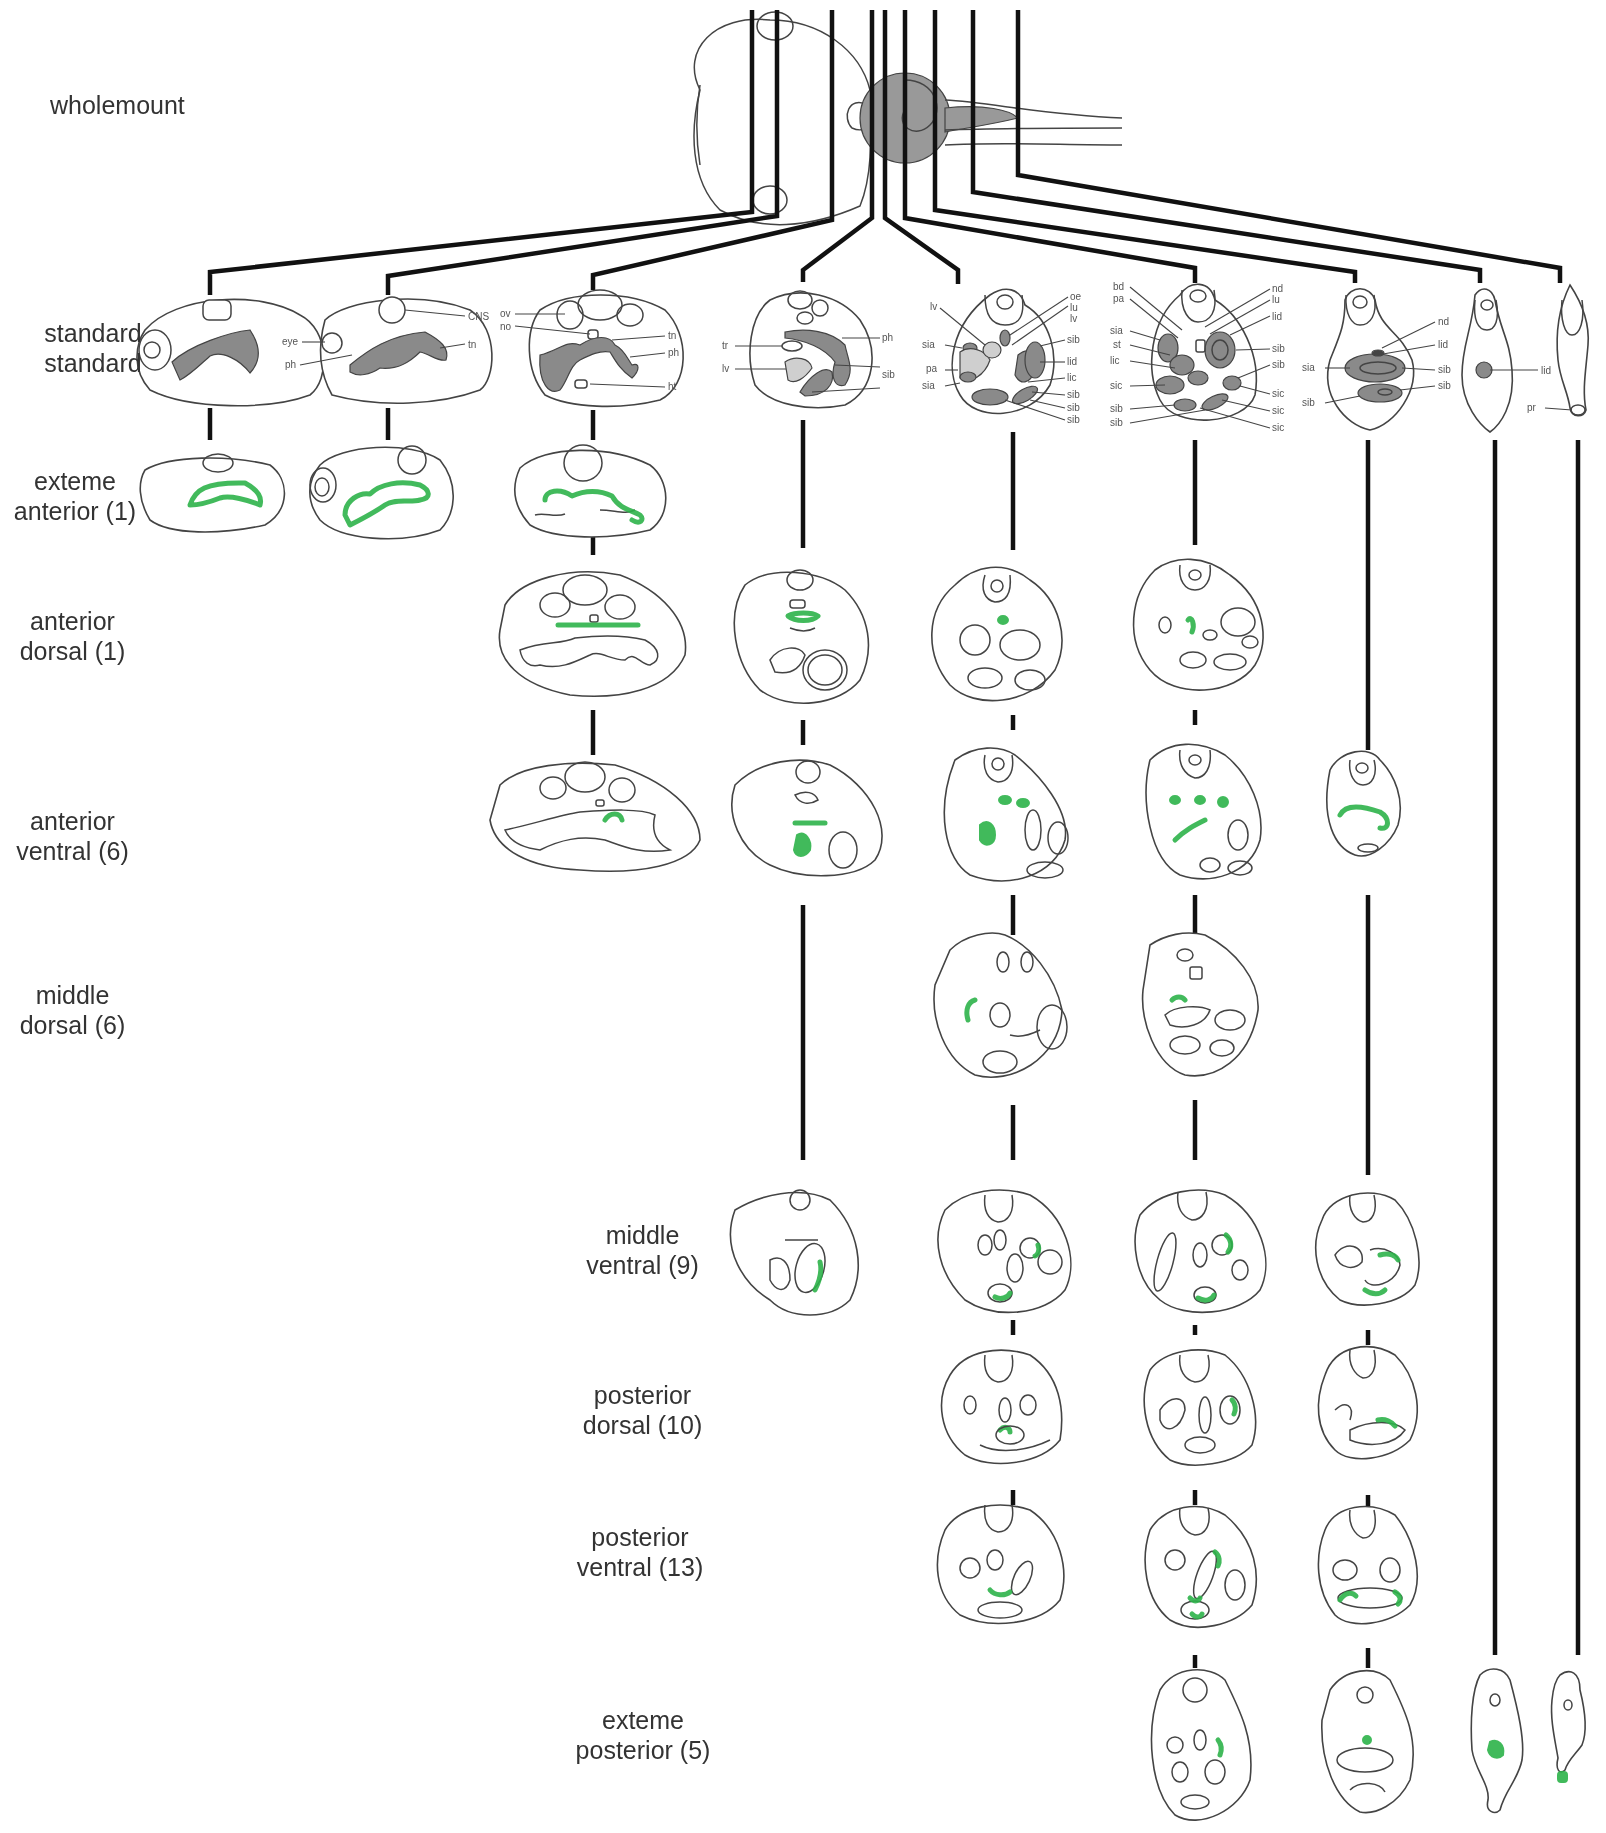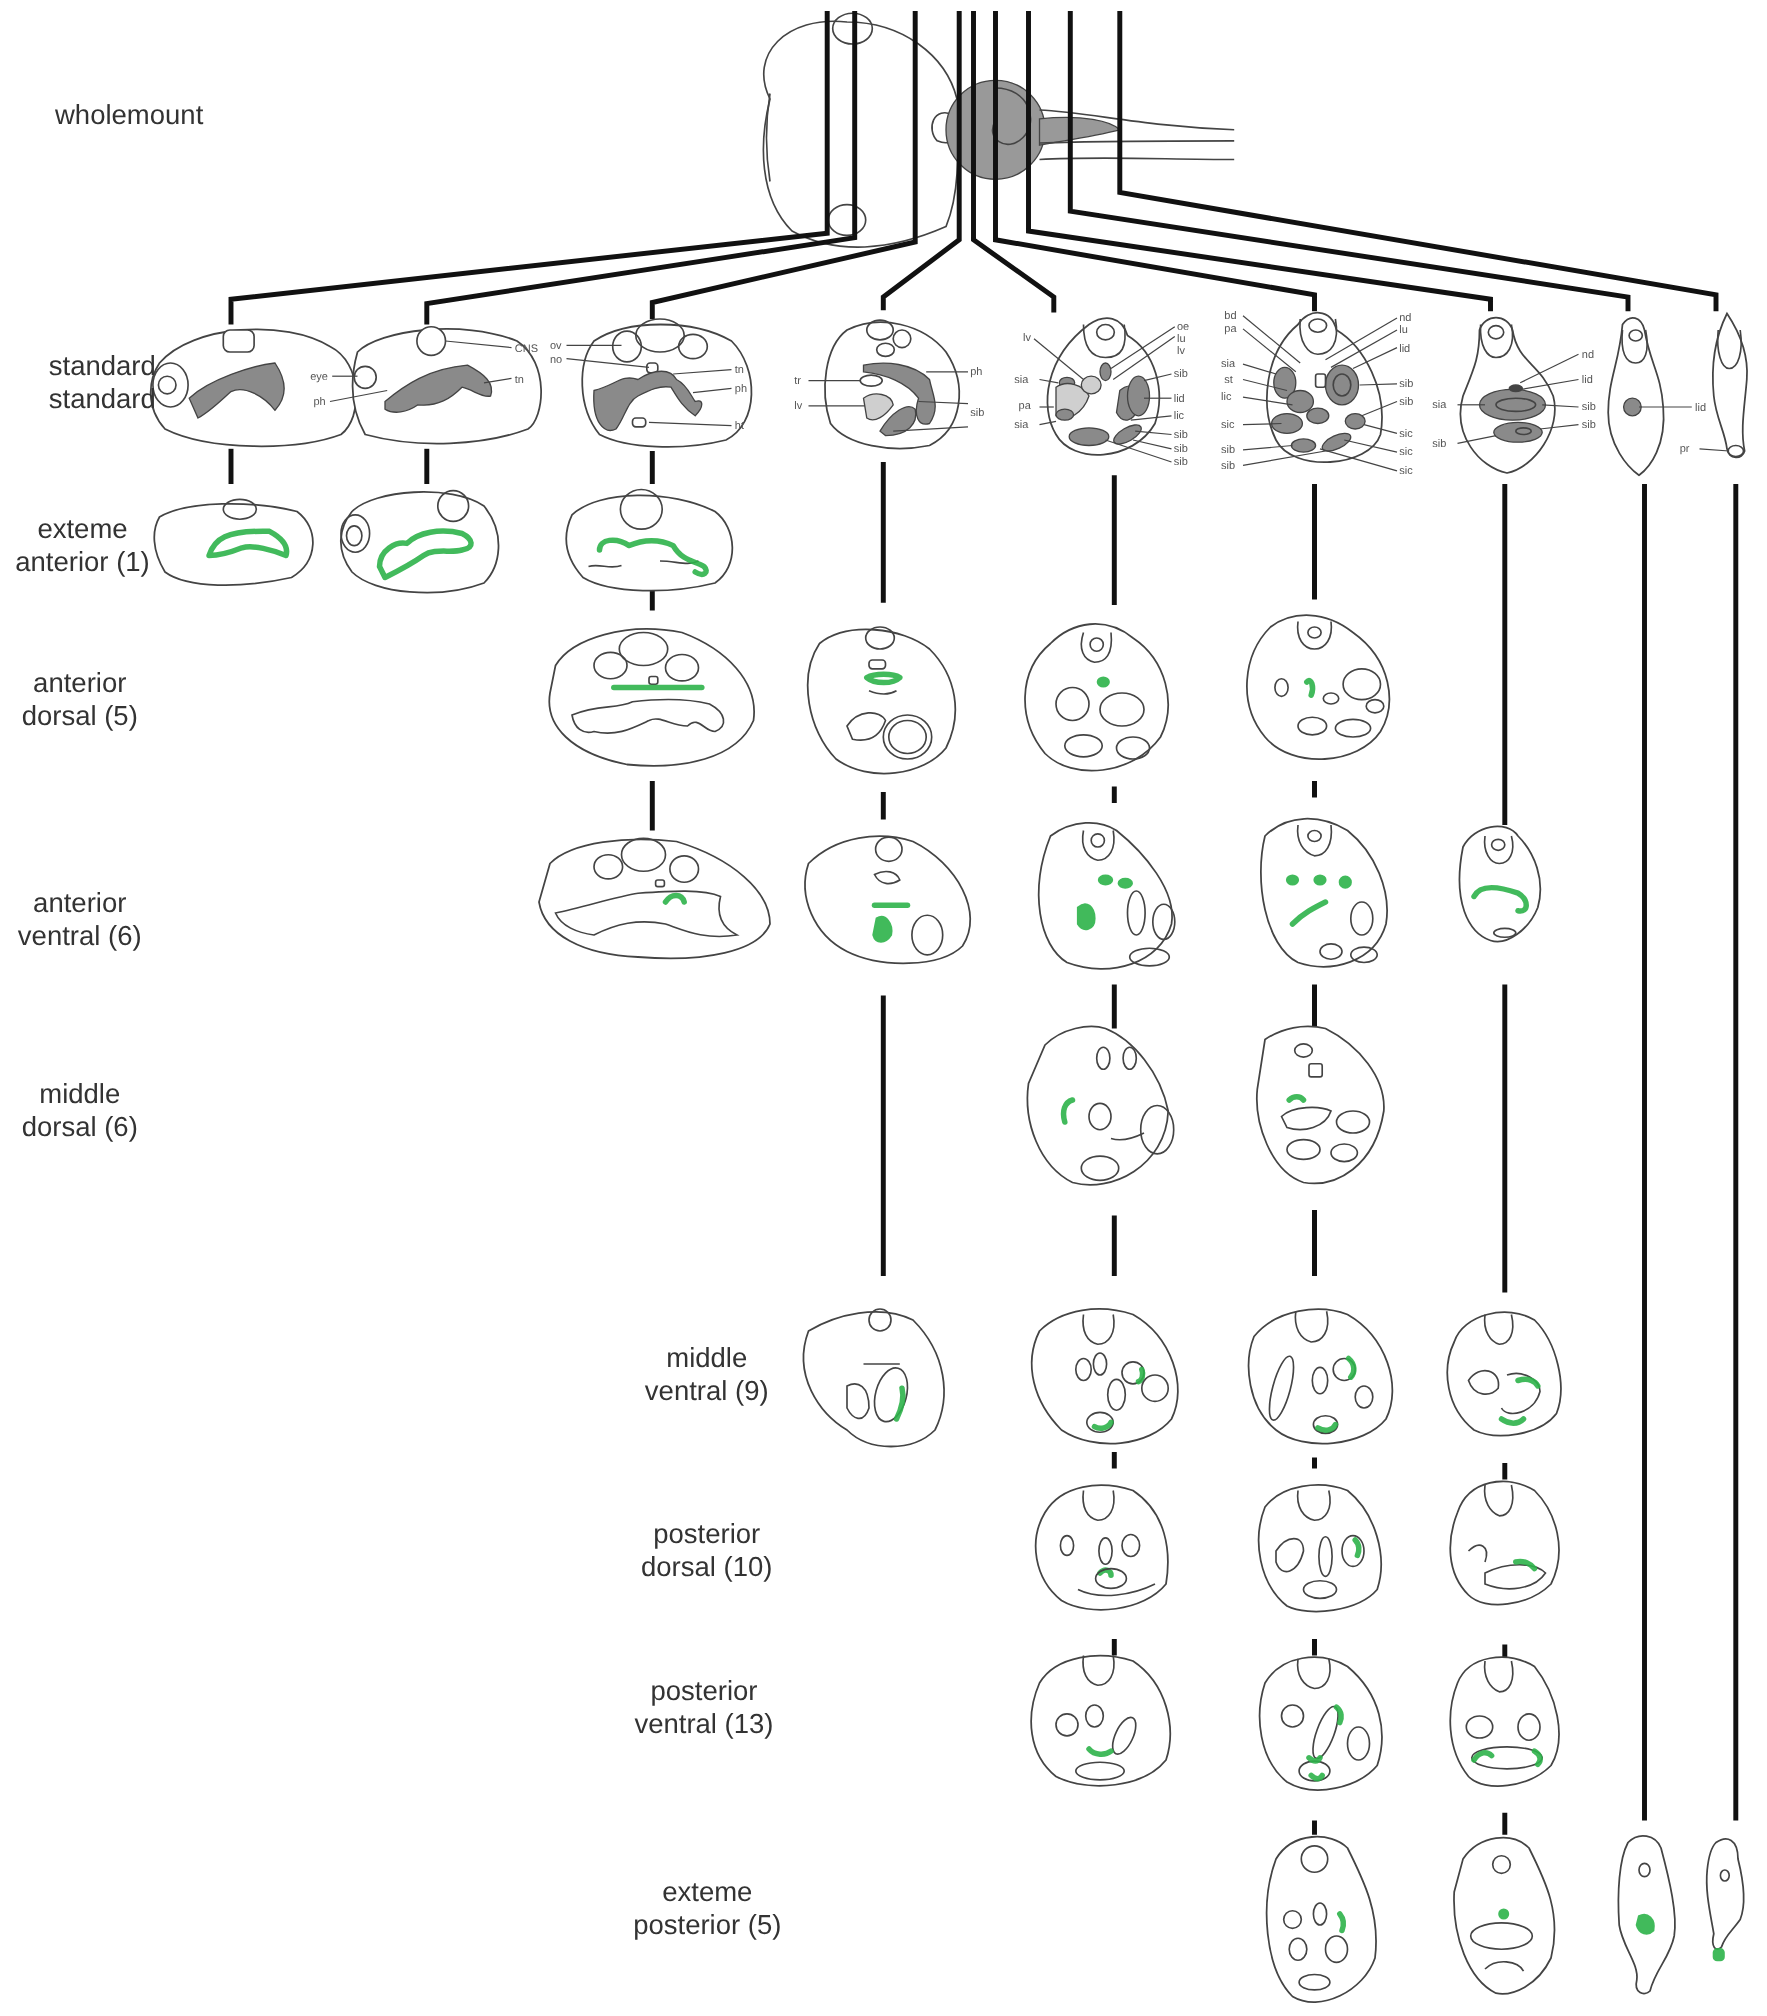--- a/index.html
+++ b/index.html
@@ -529,21 +529,21 @@
 <div class="row-label" style="left:10px; top:318px; width:110px;margin-left:28px;">
   <span>standard</span>
   <span>standard</span>
 </div>
 <div class="row-label" style="left:10px; top:466px; width:130px;">
   <span>exteme</span>
   <span>anterior (1)</span>
 </div>
 <div class="row-label" style="left:10px; top:606px; width:125px;">
   <span>anterior</span>
-  <span>dorsal (5)</span>
+  <span>dorsal (1)</span>
 </div>
 <div class="row-label" style="left:10px; top:806px; width:125px;">
   <span>anterior</span>
   <span>ventral (6)</span>
 </div>
 <div class="row-label" style="left:10px; top:980px; width:125px;">
   <span>middle</span>
   <span>dorsal (6)</span>
 </div>
 <div class="row-label" style="left:575px; top:1220px; width:135px;">

